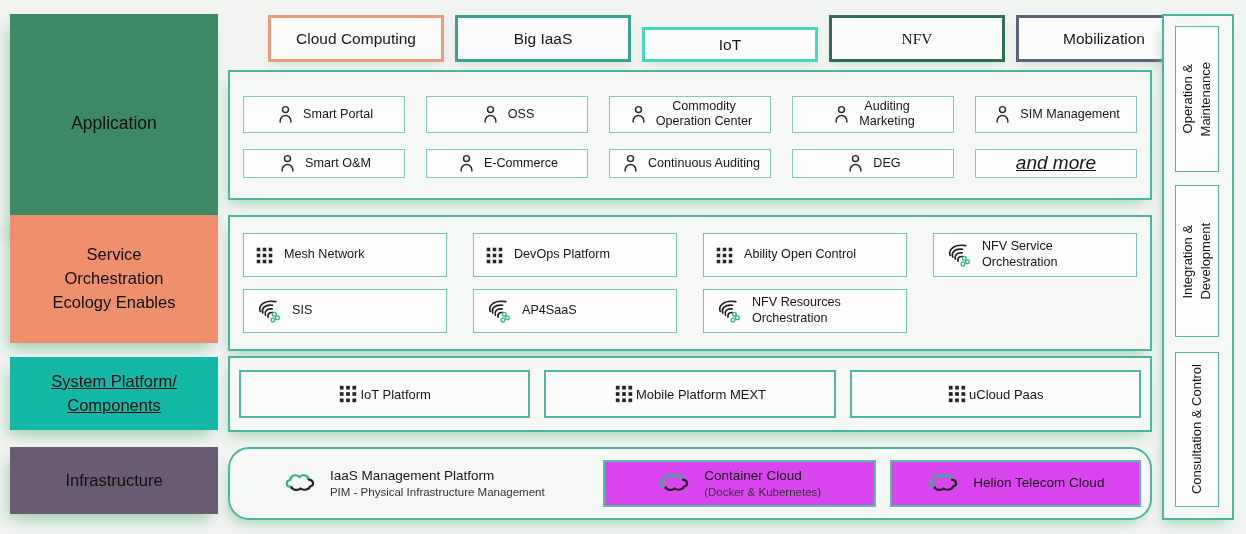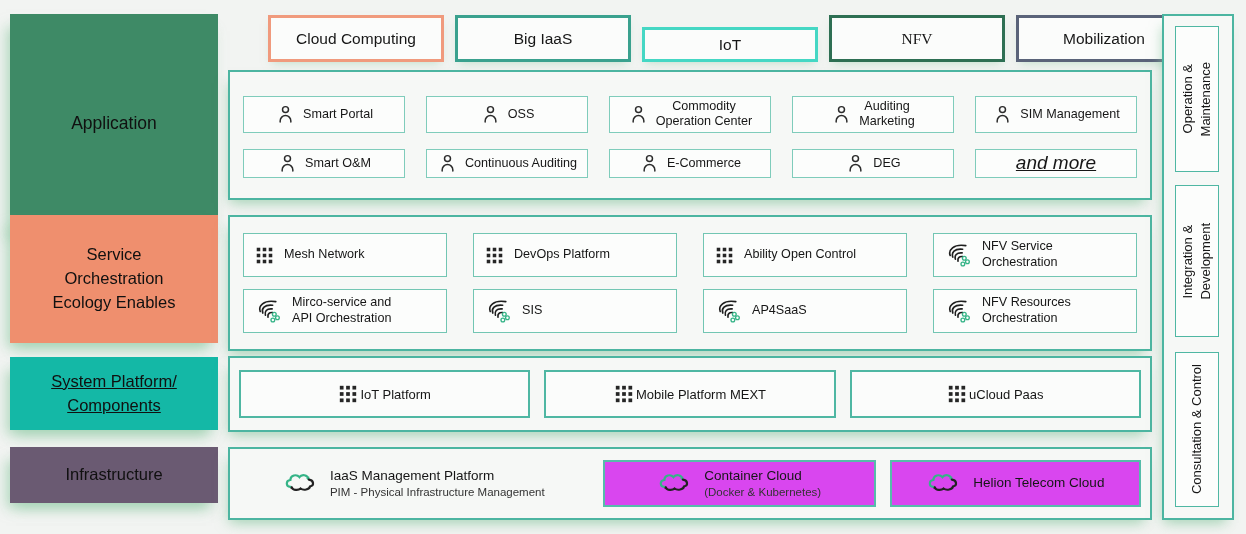--- a/index.html
+++ b/index.html
@@ -7,21 +7,21 @@
          font-family:"Liberation Sans","DejaVu Sans",sans-serif;color:#161616;overflow:hidden;}
   .lbl{white-space:pre-line;}
 
   
   .layer{position:absolute;left:10px;width:208px;display:flex;align-items:center;justify-content:center;
          text-align:center;font-size:16.5px;line-height:1.45;color:#101010;
          box-shadow:-8px 9px 12px -4px rgba(148,204,168,.62),0 11px 12px -6px rgba(148,204,168,.55);}
   #layer-app{top:14px;height:219px;background:#3E8A66;font-size:17.5px;}
   #layer-svc{top:215px;height:128px;background:#EF8F6E;}
   #layer-sys{top:357px;height:73px;background:#14b8a6;text-decoration:underline;}
-  #layer-infra{top:447px;height:56px;background:#6A5A72;}
+  #layer-infra{top:447px;height:67px;background:#6A5A72;}
 
   
   .tabs{position:absolute;left:228px;top:15px;width:924px;height:47px;display:flex;gap:11px;padding-left:40px;}
   .tab{flex:1;background:#fbfcfb;border:3px solid #999;display:flex;align-items:center;justify-content:center;
        font-size:15.5px;box-sizing:border-box;box-shadow:0 5px 9px -4px rgba(148,204,168,.5);}
   .tab0{border-color:#F09A7D;} .tab1{border-color:#3AA18E;} .tab2{border-color:#45D7C4;margin-top:12px;}
   .tab3{border-color:#2E6F53;font-family:Liberation Serif, serif;} .tab4{border-color:#5A6379;}
 
   
   .panel{position:absolute;left:228px;width:924px;background:#f6f8f6;border:2px solid #4CB5A1;
@@ -32,21 +32,21 @@
   .app-item .more{font-style:italic;text-decoration:underline;font-size:19px;}
 
   #panel-svc{top:215px;height:136px;padding:16px 13px;display:grid;grid-template-columns:repeat(4,1fr);gap:12px 26px;}
   .svc-item{background:#fcfdfc;border:1.5px solid #72C6B3;display:flex;align-items:center;gap:10px;
             font-size:12.6px;line-height:1.25;padding:3px 11px;box-sizing:border-box;}
 
   #panel-sys{top:356px;height:76px;padding:12px 9px;display:grid;grid-template-columns:repeat(3,1fr);gap:14px;}
   .sys-item{background:#fbfcfb;border:2px solid #4FB7A3;display:flex;align-items:center;justify-content:center;
             gap:2px;font-size:13px;box-sizing:border-box;}
 
-  #panel-infra{top:447px;height:73px;padding:11px 9px;display:grid;grid-template-columns:1.28fr 1fr .92fr;gap:14px;}
+  #panel-infra{top:447px;height:73px;padding:11px 9px;display:grid;grid-template-columns:1.28fr 1fr .92fr;gap:14px;border-radius:21px;}
   .infra-item{display:flex;align-items:center;justify-content:center;gap:13px;box-sizing:border-box;}
   .infra-item.boxed{background:#d946ef;border:2px solid #56BCAA;}
   .infra-title{font-size:13.5px;line-height:1.25;}
   .infra-sub{font-size:11.5px;color:#333;line-height:1.25;}
 
   
   #sidebar{position:absolute;left:1162px;top:14px;width:72px;height:506px;background:#f6f8f6;
            border:2.5px solid #4CB5A1;box-sizing:border-box;
            box-shadow:-6px 8px 11px -5px rgba(148,204,168,.5),0 9px 11px -6px rgba(148,204,168,.45);}
   .side-box{position:absolute;left:11px;width:44px;background:#fcfdfc;border:1.5px solid #4FB7A3;
@@ -168,27 +168,27 @@
     <div class="app-item">
       <svg class="ic" width="21" height="21">
           <use href="#i-person"></use>
         </svg>
       <span class="lbl">Smart O&amp;M</span>
     </div>
     <div class="app-item">
       <svg class="ic" width="21" height="21">
           <use href="#i-person"></use>
         </svg>
+      <span class="lbl">E-Commerce</span>
+    </div>
+    <div class="app-item">
+      <svg class="ic" width="21" height="21">
+          <use href="#i-person"></use>
+        </svg>
       <span class="lbl">Continuous Auditing</span>
-    </div>
-    <div class="app-item">
-      <svg class="ic" width="21" height="21">
-          <use href="#i-person"></use>
-        </svg>
-      <span class="lbl">E-Commerce</span>
     </div>
     <div class="app-item">
       <svg class="ic" width="21" height="21">
           <use href="#i-person"></use>
         </svg>
       <span class="lbl">DEG</span>
     </div>
     <div class="app-item">
       <span class="lbl more">and more</span>
     </div>
@@ -212,27 +212,20 @@
           <use href="#i-grid"></use>
         </svg>
       <span class="lbl">Ability Open Control</span>
     </div>
     <div class="svc-item">
       <svg class="ic" width="27" height="27">
           <use href="#i-orch"></use>
         </svg>
       <span class="lbl">NFV Service
 Orchestration</span>
-    </div>
-    <div class="svc-item">
-      <svg class="ic" width="27" height="27">
-          <use href="#i-orch"></use>
-        </svg>
-      <span class="lbl">Mirco-service and
-API Orchestration</span>
     </div>
     <div class="svc-item">
       <svg class="ic" width="27" height="27">
           <use href="#i-orch"></use>
         </svg>
       <span class="lbl">SIS</span>
     </div>
     <div class="svc-item">
       <svg class="ic" width="27" height="27">
           <use href="#i-orch"></use>

